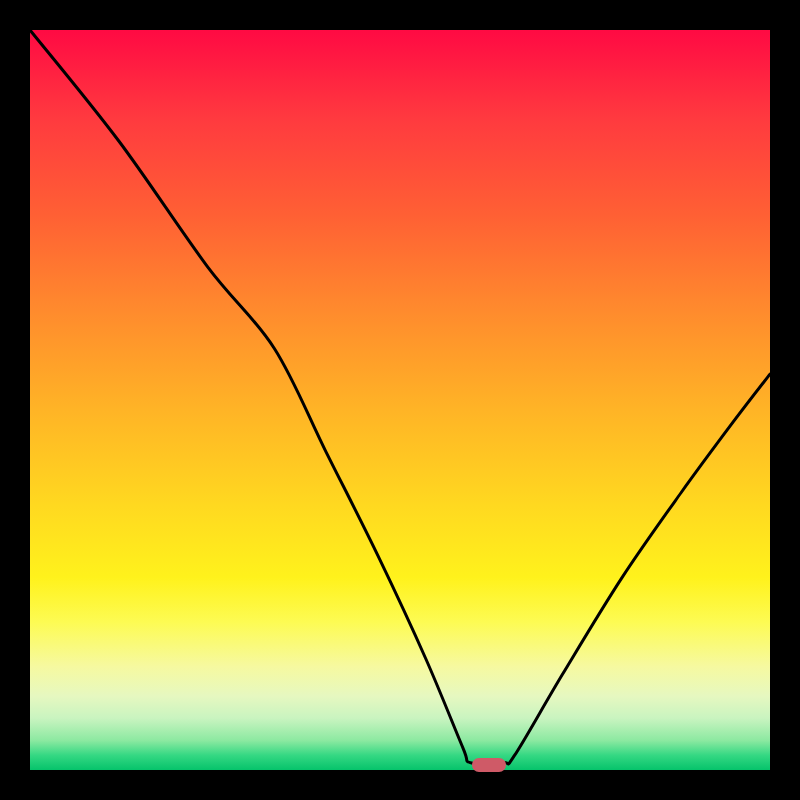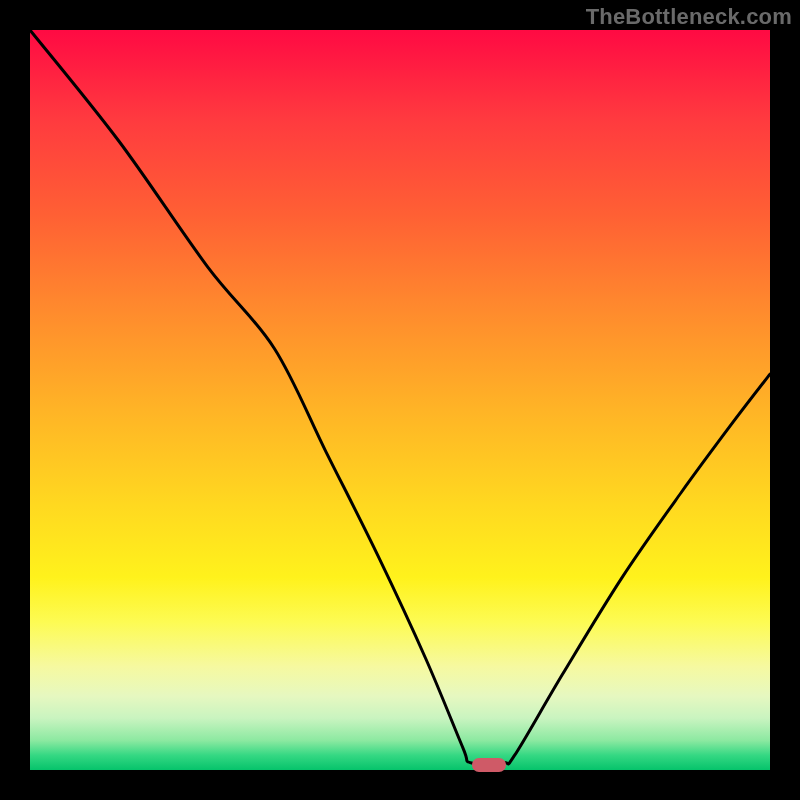--- a/index.html
+++ b/index.html
@@ -70,14 +70,13 @@
 </head>
 <body>
 
 <div class="frame">
   <div class="plot-area">
     <svg class="curve-svg" viewBox="0 0 740 740" preserveAspectRatio="none">
       <path id="curve-path" fill="none" stroke="#000" stroke-width="3" stroke-linejoin="round" stroke-linecap="round" d="M 0.00 0.00 C 14.80 18.50, 59.20 71.53, 88.80 111.00 C 118.40 150.47, 151.70 202.27, 177.60 236.80 C 203.50 271.33, 224.47 287.37, 244.20 318.20 C 263.93 349.03, 278.73 387.27, 296.00 421.80 C 313.27 456.33, 331.15 490.87, 347.80 525.40 C 364.45 559.93, 381.72 596.93, 395.90 629.00 C 410.08 661.07, 425.50 700.53, 432.90 717.80 C 440.30 735.07, 433.52 730.13, 440.30 732.60 C 447.08 735.07, 466.20 733.83, 473.60 732.60 C 481.00 731.37, 474.83 740.00, 484.70 725.20 C 494.57 710.40, 514.92 673.40, 532.80 643.80 C 550.68 614.20, 572.27 577.82, 592.00 547.60 C 611.73 517.38, 632.70 488.40, 651.20 462.50 C 669.70 436.60, 688.20 411.93, 703.00 392.20 C 717.80 372.47, 733.83 352.12, 740.00 344.10"></path>
     </svg>
     <div class="marker" id="marker" style="left: 458.8px; top: 734.82px;"></div>
   </div>
-  <div class="watermark">TheBottleneck.com</div>
 </div>
 
 </body></html>

